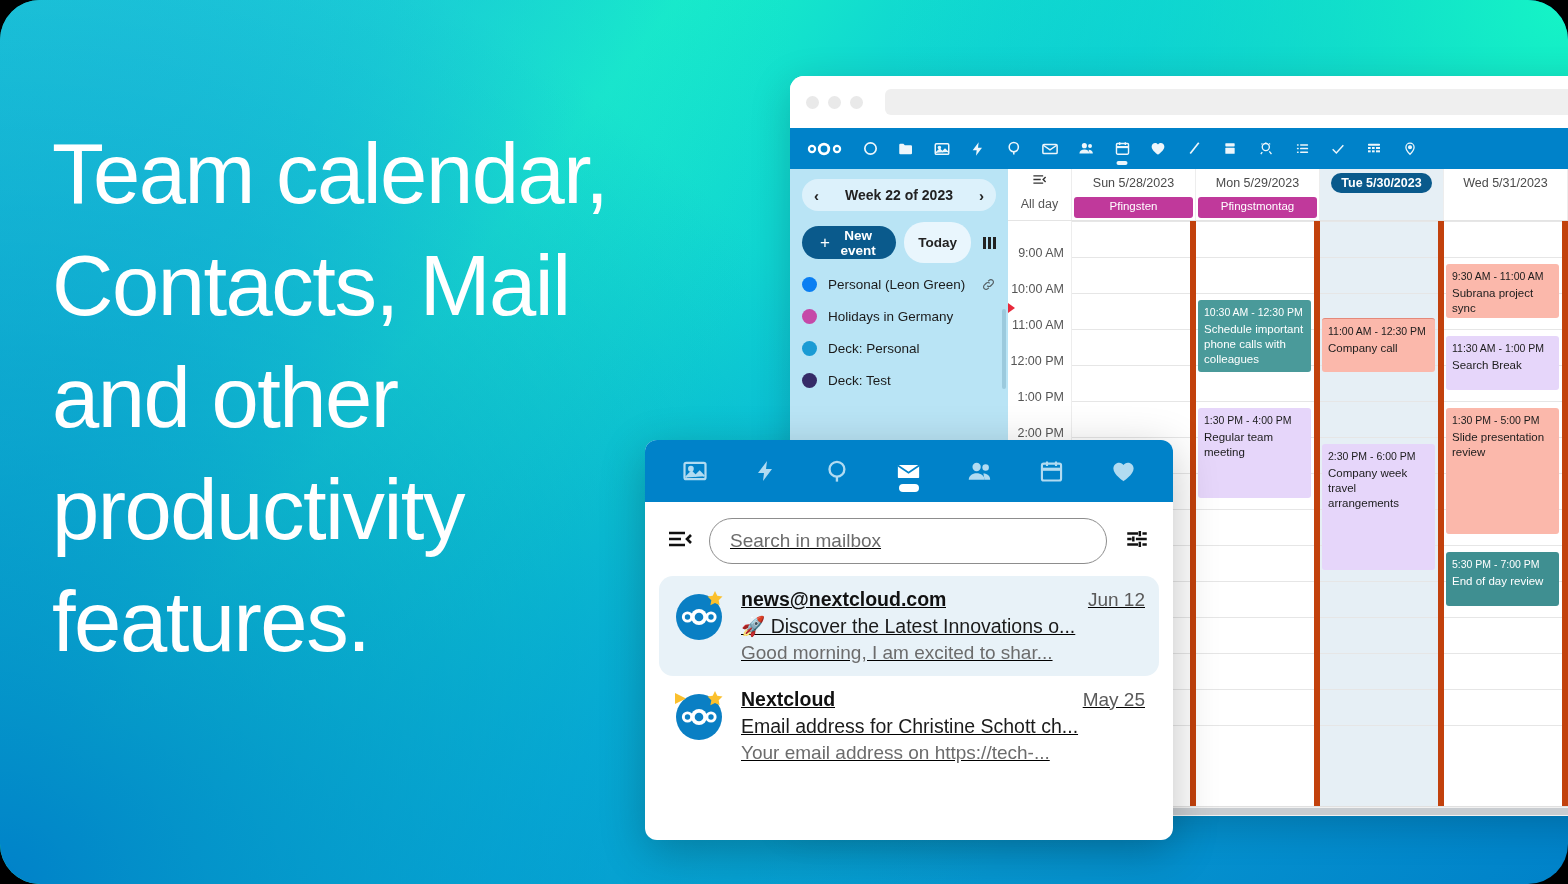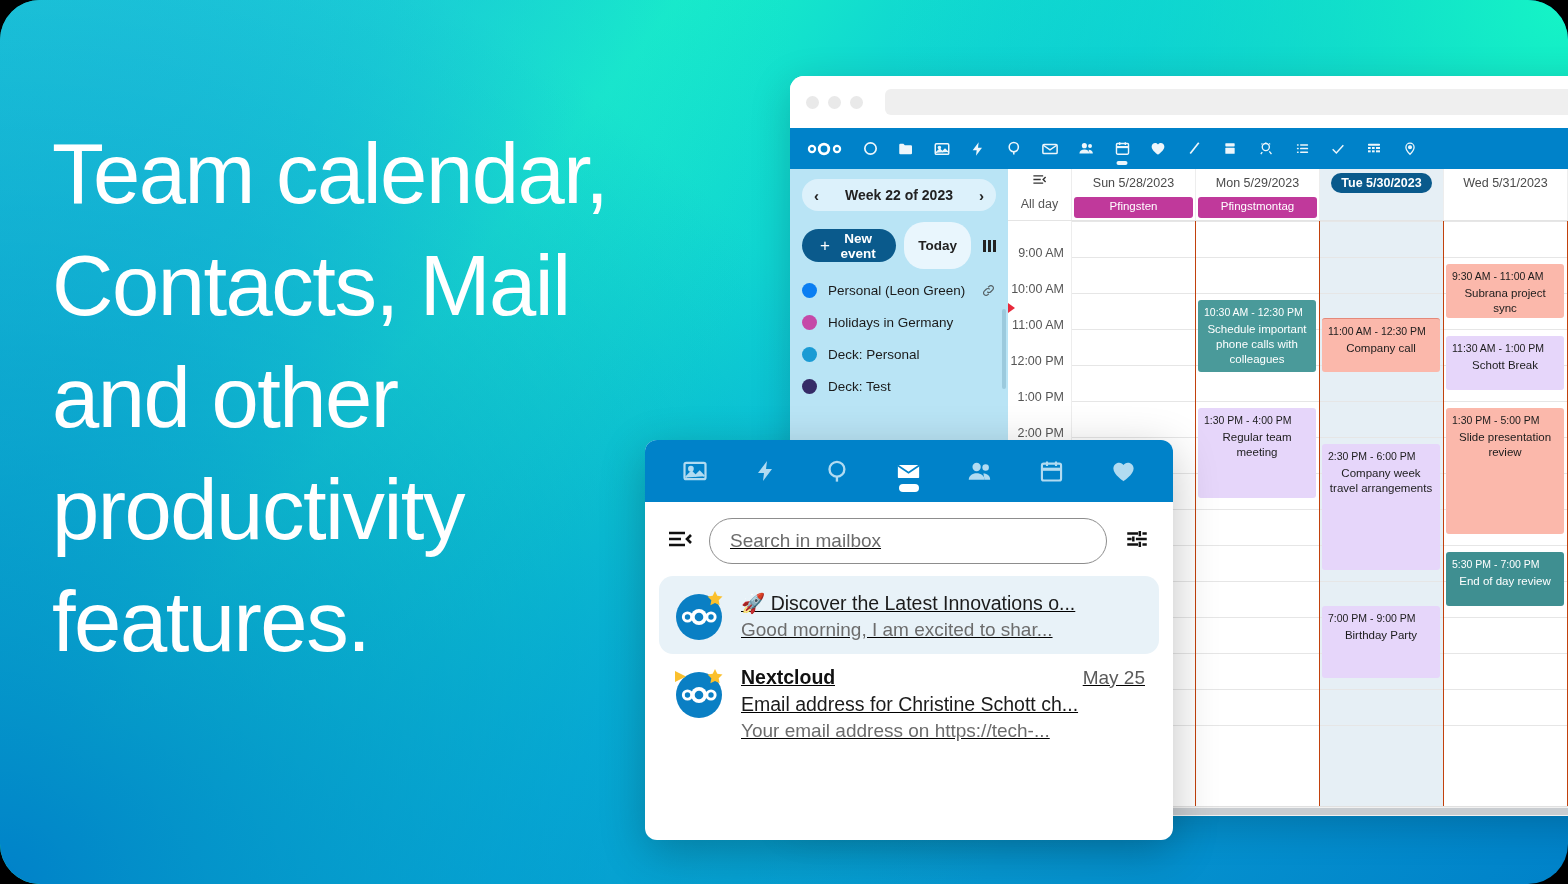--- a/index.html
+++ b/index.html
@@ -120,21 +120,21 @@
     padding: 0 18px;
     display: flex; align-items: center; gap: 8px;
     font-size: 13.5px; font-weight: bold;
     border: none;
   }
   .new-event .plus { font-size: 17px; font-weight: 400; line-height: 1; }
   .today-btn {
     background: #e9f6fd;
     color: #222;
     border-radius: 20px;
-    height: 47px;
+    height: 41px;
     padding: 0 14px;
     display: flex; align-items: center;
     font-size: 13.5px; font-weight: bold;
     border: none;
   }
   .view-btn { display: flex; gap: 2px; margin-left: 4px; }
   .view-btn i { display: block; width: 3px; height: 12px; background: #222; }
   .cal-list { margin-top: 14px; }
   .cal-item {
     display: flex; 
@@ -206,37 +206,37 @@
   }
   .gutter .hr span { position: relative; top: 25px; }
   .nowmark {
     position: absolute; left: 0; width: 0; height: 0;
     border-top: 5px solid transparent;
     border-bottom: 5px solid transparent;
     border-left: 7px solid #e8293b;
   }
   .daycol {
     width: 124px; flex-shrink: 0;
-    border-right: 1px solid #c2410c;
+    border-right: 6px solid #c2410c;
     position: relative;
   }
   .daycol.is-today { background: #e6eff5; }
   .hline { position: absolute; left: 0; right: 0; height: 1px; background: #f0f0f0; }
   .hline.major { background: #e6e6e6; }
   .ev {
     position: absolute;
     left: 2px; right: 3px;
     border-radius: 3px;
     padding: 5px 6px;
     font-size: 10.5px;
     line-height: 15px;
     overflow: hidden;
     color: #1c1c1c;
   }
-  .ev .etitle { font-size: 11.5px; line-height: 15px; margin-top: 2px; text-align: center; }
+  .ev .etitle { font-size: 11.5px; line-height: 15px; margin-top: 2px; }
   .ev.dark { color: #ffffff; }
   .cal-hscroll {
     height: 10px;
     background: #f1f1f1;
     flex-shrink: 0;
     position: relative;
     border-top: 1px solid #e0e0e0;
   }
   .cal-hscroll i {
     position: absolute; left: 0; top: 1px;
@@ -613,24 +613,20 @@
               <div class="hline major" style="top: 36px;"></div>
               <div class="hline major" style="top: 0px;"></div>
             <div class="ev" style="background:#fbb8ab;top:97px;height:54px;border-top:1.6px solid #e4897a">
               <div>11:00 AM - 12:30 PM</div>
               <div class="etitle">Company call</div>
             </div>
             <div class="ev" style="background:#e6d6fa;top:223px;height:126px">
               <div>2:30 PM - 6:00 PM</div>
               <div class="etitle">Company week travel arrangements</div>
             </div>
-            <div class="ev" style="background:#e6d6fa;top:385px;height:72px">
-              <div>7:00 PM - 9:00 PM</div>
-              <div class="etitle">Birthday Party</div>
-            </div>
           </div>
           <div class="daycol" id="col3">
               <div class="hline major" style="top: 504px;"></div>
               <div class="hline major" style="top: 468px;"></div>
               <div class="hline major" style="top: 432px;"></div>
               <div class="hline major" style="top: 396px;"></div>
               <div class="hline major" style="top: 360px;"></div>
               <div class="hline major" style="top: 324px;"></div>
               <div class="hline major" style="top: 288px;"></div>
               <div class="hline major" style="top: 252px;"></div>
@@ -640,21 +636,21 @@
               <div class="hline major" style="top: 108px;"></div>
               <div class="hline major" style="top: 72px;"></div>
               <div class="hline major" style="top: 36px;"></div>
               <div class="hline major" style="top: 0px;"></div>
             <div class="ev" style="background:#fbb8ab;top:43px;height:54px">
               <div>9:30 AM - 11:00 AM</div>
               <div class="etitle">Subrana project sync</div>
             </div>
             <div class="ev" style="background:#e6d6fa;top:115px;height:54px">
               <div>11:30 AM - 1:00 PM</div>
-              <div class="etitle">Schott Break</div>
+              <div class="etitle">Search Break</div>
             </div>
             <div class="ev" style="background:#fbb8ab;top:187px;height:126px">
               <div>1:30 PM - 5:00 PM</div>
               <div class="etitle">Slide presentation review</div>
             </div>
             <div class="ev dark" style="background:#3f8f91;top:331px;height:54px">
               <div>5:30 PM - 7:00 PM</div>
               <div class="etitle">End of day review</div>
             </div>
           </div>
@@ -747,20 +743,24 @@
                 <circle cx="14.5" cy="29" r="2.7" fill="#0a7fc4"></circle>
               <circle cx="26" cy="29" r="8"></circle>
                 <circle cx="26" cy="29" r="4.3" fill="#0a7fc4"></circle>
               <circle cx="38" cy="29" r="5.6"></circle>
                 <circle cx="38" cy="29" r="2.7" fill="#0a7fc4"></circle>
             </g>
             <path d="M42 3l2.3 4.7 5.2.8-3.8 3.7.9 5.1-4.6-2.4-4.6 2.4.9-5.1-3.8-3.7 5.2-.8z" fill="#fbc02d"></path>
           </svg>
         </div>
         <div class="mail-main">
+          <div class="mail-line1">
+            <span class="mail-from">news@nextcloud.com</span>
+            <span class="mail-date">Jun 12</span>
+          </div>
           <div class="mail-subject">🚀 Discover the Latest Innovations o...</div>
           <div class="mail-preview">Good morning, I am excited to shar...</div>
         </div>
       </div>
 
       <div class="mail-row">
         <div class="avatar">
           <svg width="54" height="54" viewBox="0 0 54 54">
             <circle cx="26" cy="29" r="23" fill="#0a7fc4"></circle>
             <g fill="#fff">

